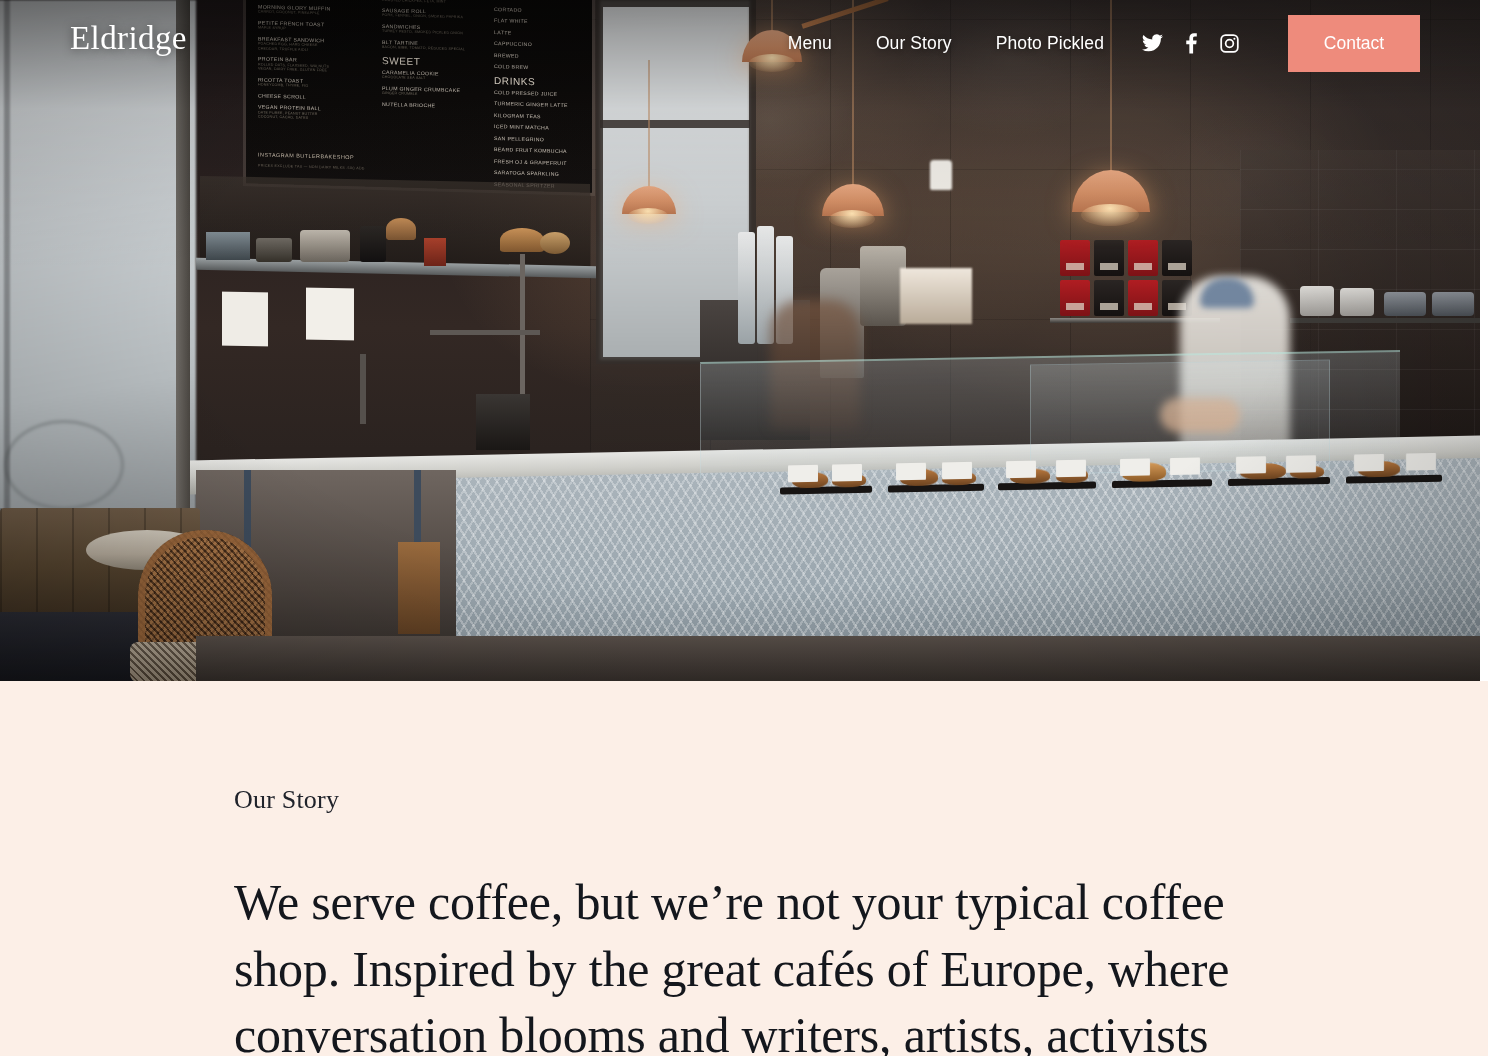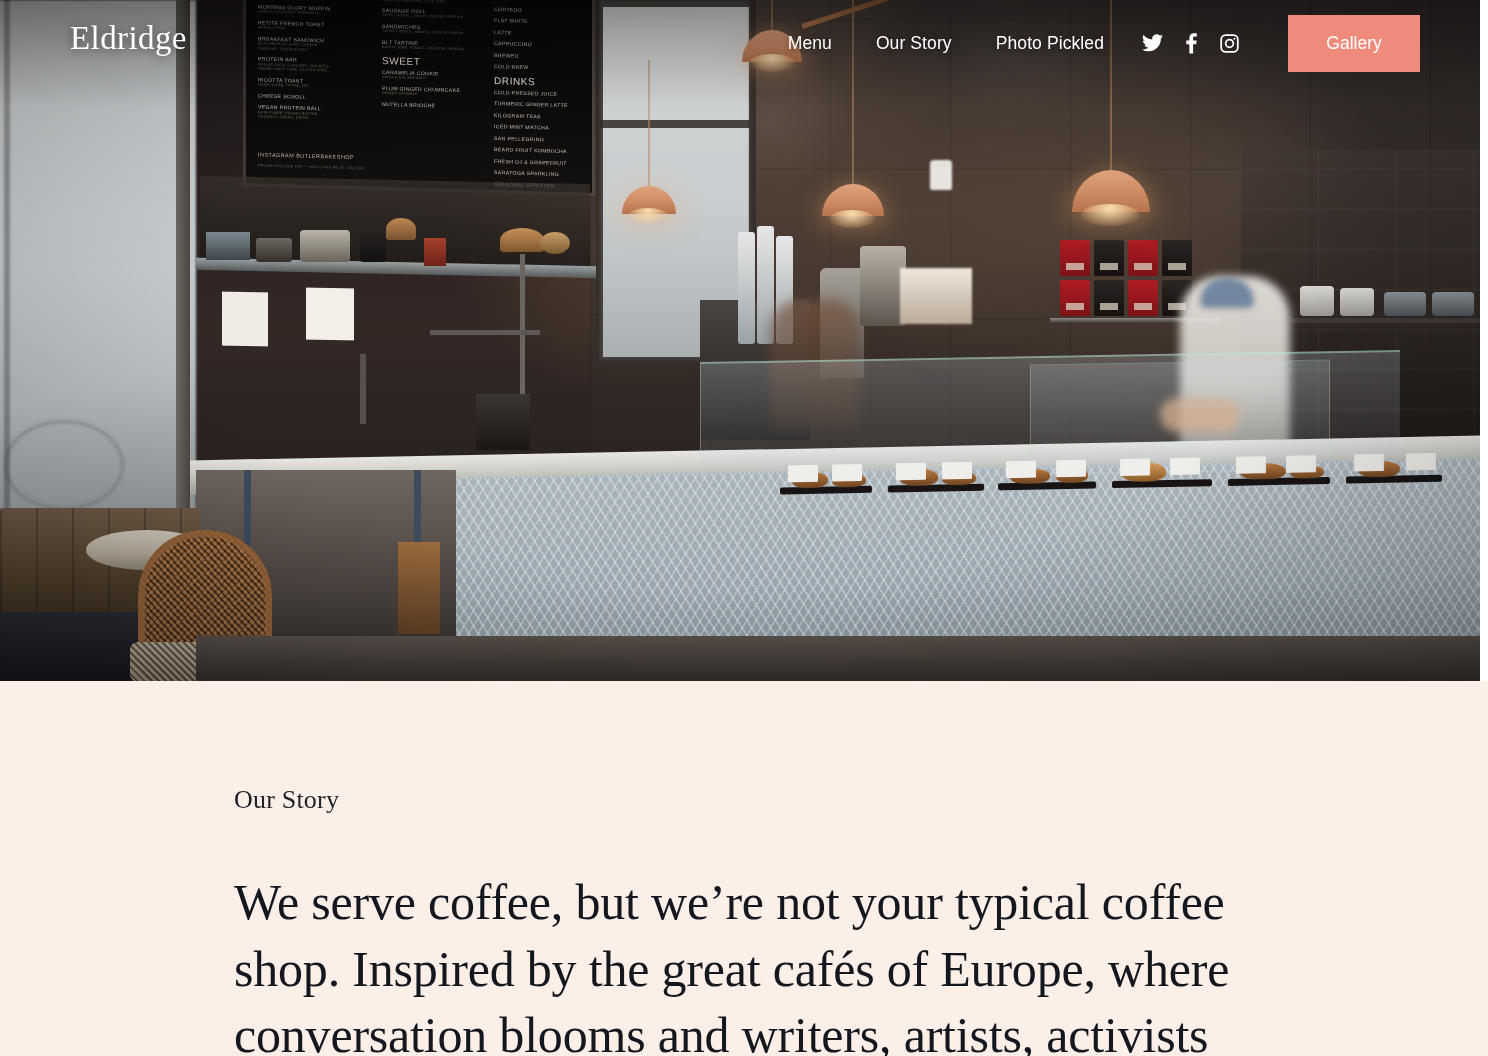--- a/index.html
+++ b/index.html
@@ -641,21 +641,21 @@
           </span>
           <span title="Instagram">
             <svg width="21" height="21" viewBox="0 0 24 24" fill="none" stroke="#ffffff" stroke-width="2">
               <rect x="2.5" y="2.5" width="19" height="19" rx="5"></rect>
               <circle cx="12" cy="12" r="4.4"></circle>
               <circle cx="17.6" cy="6.5" r="1.2" fill="#ffffff" stroke="none"></circle>
             </svg>
           </span>
         </div>
 
-        <button class="contact-btn">Gallery</button>
+        <button class="contact-btn">Contact</button>
       </div>
     </nav>
   </div>
 
   <div class="edge-right"></div>
 
   <section class="story">
     <div class="story-inner">
       <div class="eyebrow">Our Story</div>
       <p class="story-body">We serve coffee, but we’re not your typical coffee shop. Inspired by the great cafés of Europe, where conversation blooms and writers, artists, activists</p>

